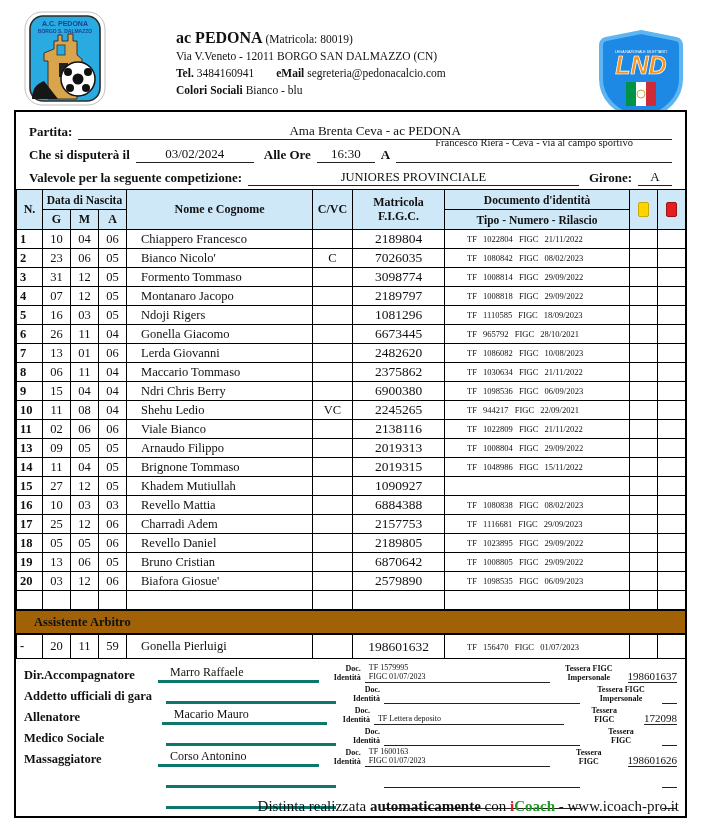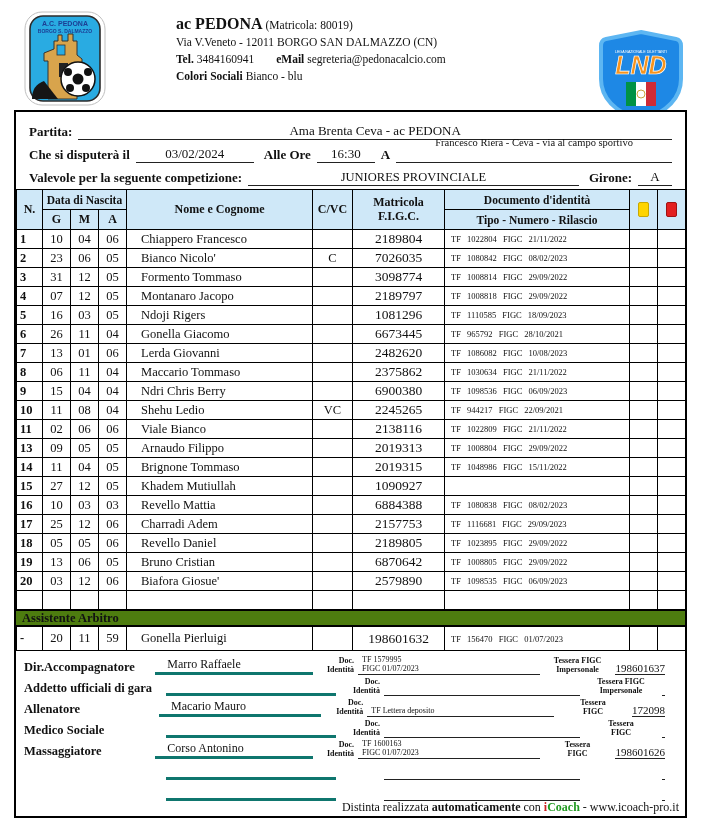--- a/index.html
+++ b/index.html
@@ -8,21 +8,21 @@
     background:#ffffff;
     font-family:"Liberation Serif", serif;
     color:#111;
     position:relative;
     overflow:hidden;
   }
   
   .letterhead { position:absolute; left:0; top:0; width:701px; height:108px; }
   .club-badge { position:absolute; left:24px; top:11px; }
   .lnd-badge  { position:absolute; left:597px; top:29px; }
-  .lh-text { position:absolute; left:176px; top:15px; line-height:17px; font-size:11.5px; }
+  .lh-text { position:absolute; left:176px; top:29px; line-height:17px; font-size:11.5px; }
   .lh-title { font-size:16px; font-weight:bold; }
   .lh-matricola { font-size:11.5px; font-weight:normal; }
   .b { font-weight:bold; }
   .lh-gap { display:inline-block; width:22px; }
   
   .main-box {
     position:absolute; left:14px; top:110px; width:673px; height:708px;
     border:2px solid #000; background:#fff;
   }
   
@@ -42,40 +42,40 @@
   th, td { border:1px solid #000; overflow:hidden; white-space:nowrap; }
   thead th { background:#cfe8f8; font-weight:bold; font-size:12px; height:20px; }
   .hdr-small { font-size:11.5px; }
   .hdr-two { line-height:1.15; }
   td { height:19px; font-size:12.5px; vertical-align:middle; }
   .c-n   { text-align:left; font-weight:bold; padding-left:3px; font-size:12.5px; }
   .c-dt  { text-align:center; }
   .c-name{ text-align:left; padding-left:14px;margin-top:11px; }
   .c-cvc { text-align:center; }
   .c-mat { text-align:center; font-size:13.5px; }
-  .c-doc { text-align:left; padding-left:6px; font-size:8.5px; word-spacing:4px; }
+  .c-doc { text-align:left; padding-left:22px; font-size:8.5px; word-spacing:4px; }
   .card-icon { display:inline-block; width:11px; height:15px; border-radius:2px; vertical-align:middle; }
   .card-yellow { background:#ffd400; border:1px solid #c9a800; }
   .card-red    { background:#e31f1f; border:1px solid #a01212; }
   
   .band {
-    height:16px; background:#4d7c0f; border-top:1px solid #000; border-bottom:1px solid #000;
-    font-weight:bold; font-size:12.5px; display:flex; align-items:center; padding-left:6px;
+    height:24px; background:#a16207; border-top:1px solid #000; border-bottom:1px solid #000;
+    font-weight:bold; font-size:12.5px; display:flex; align-items:center; padding-left:18px;
   }
   
-  .staff { padding:3px 20px 0 8px; }
+  .staff { padding:3px 8px 0 8px; }
   .staff-row { display:flex; align-items:flex-end; height:21px; }
   .s-label { width:142px; font-weight:bold; font-size:12.5px; white-space:nowrap; }
   .s-name  { width:170px; border-bottom:3px solid #0f766e; font-size:12px; padding-left:12px; white-space:nowrap; }
   .s-doclabel { width:48px; font-size:8px; font-weight:bold; text-align:right; padding-right:4px; line-height:1.1; }
   .s-doc   { width:196px; border-bottom:1px solid #222; font-size:8px; line-height:1.1; padding-left:4px;margin-top:28px; }
   .s-tesslabel { width:82px; font-size:8px; font-weight:bold; text-align:center; line-height:1.1; }
   .s-tess  { flex:1 1 auto; border-bottom:1px solid #222; font-size:11px; text-align:center; }
   
-  .footer { position:absolute; right:6px; bottom:1px; font-size:12px; white-space:nowrap; }
+  .footer { position:absolute; right:6px; bottom:1px; font-size:15px; white-space:nowrap; }
   .icoach-i { color:#cc2222; font-weight:bold; }
   .icoach-rest { color:#229a22; font-weight:bold; }
 </style>
 </head>
 <body>
 
 <div class="letterhead">
 
   <div class="club-badge">
     <svg width="82" height="95" viewBox="0 0 82 95">

